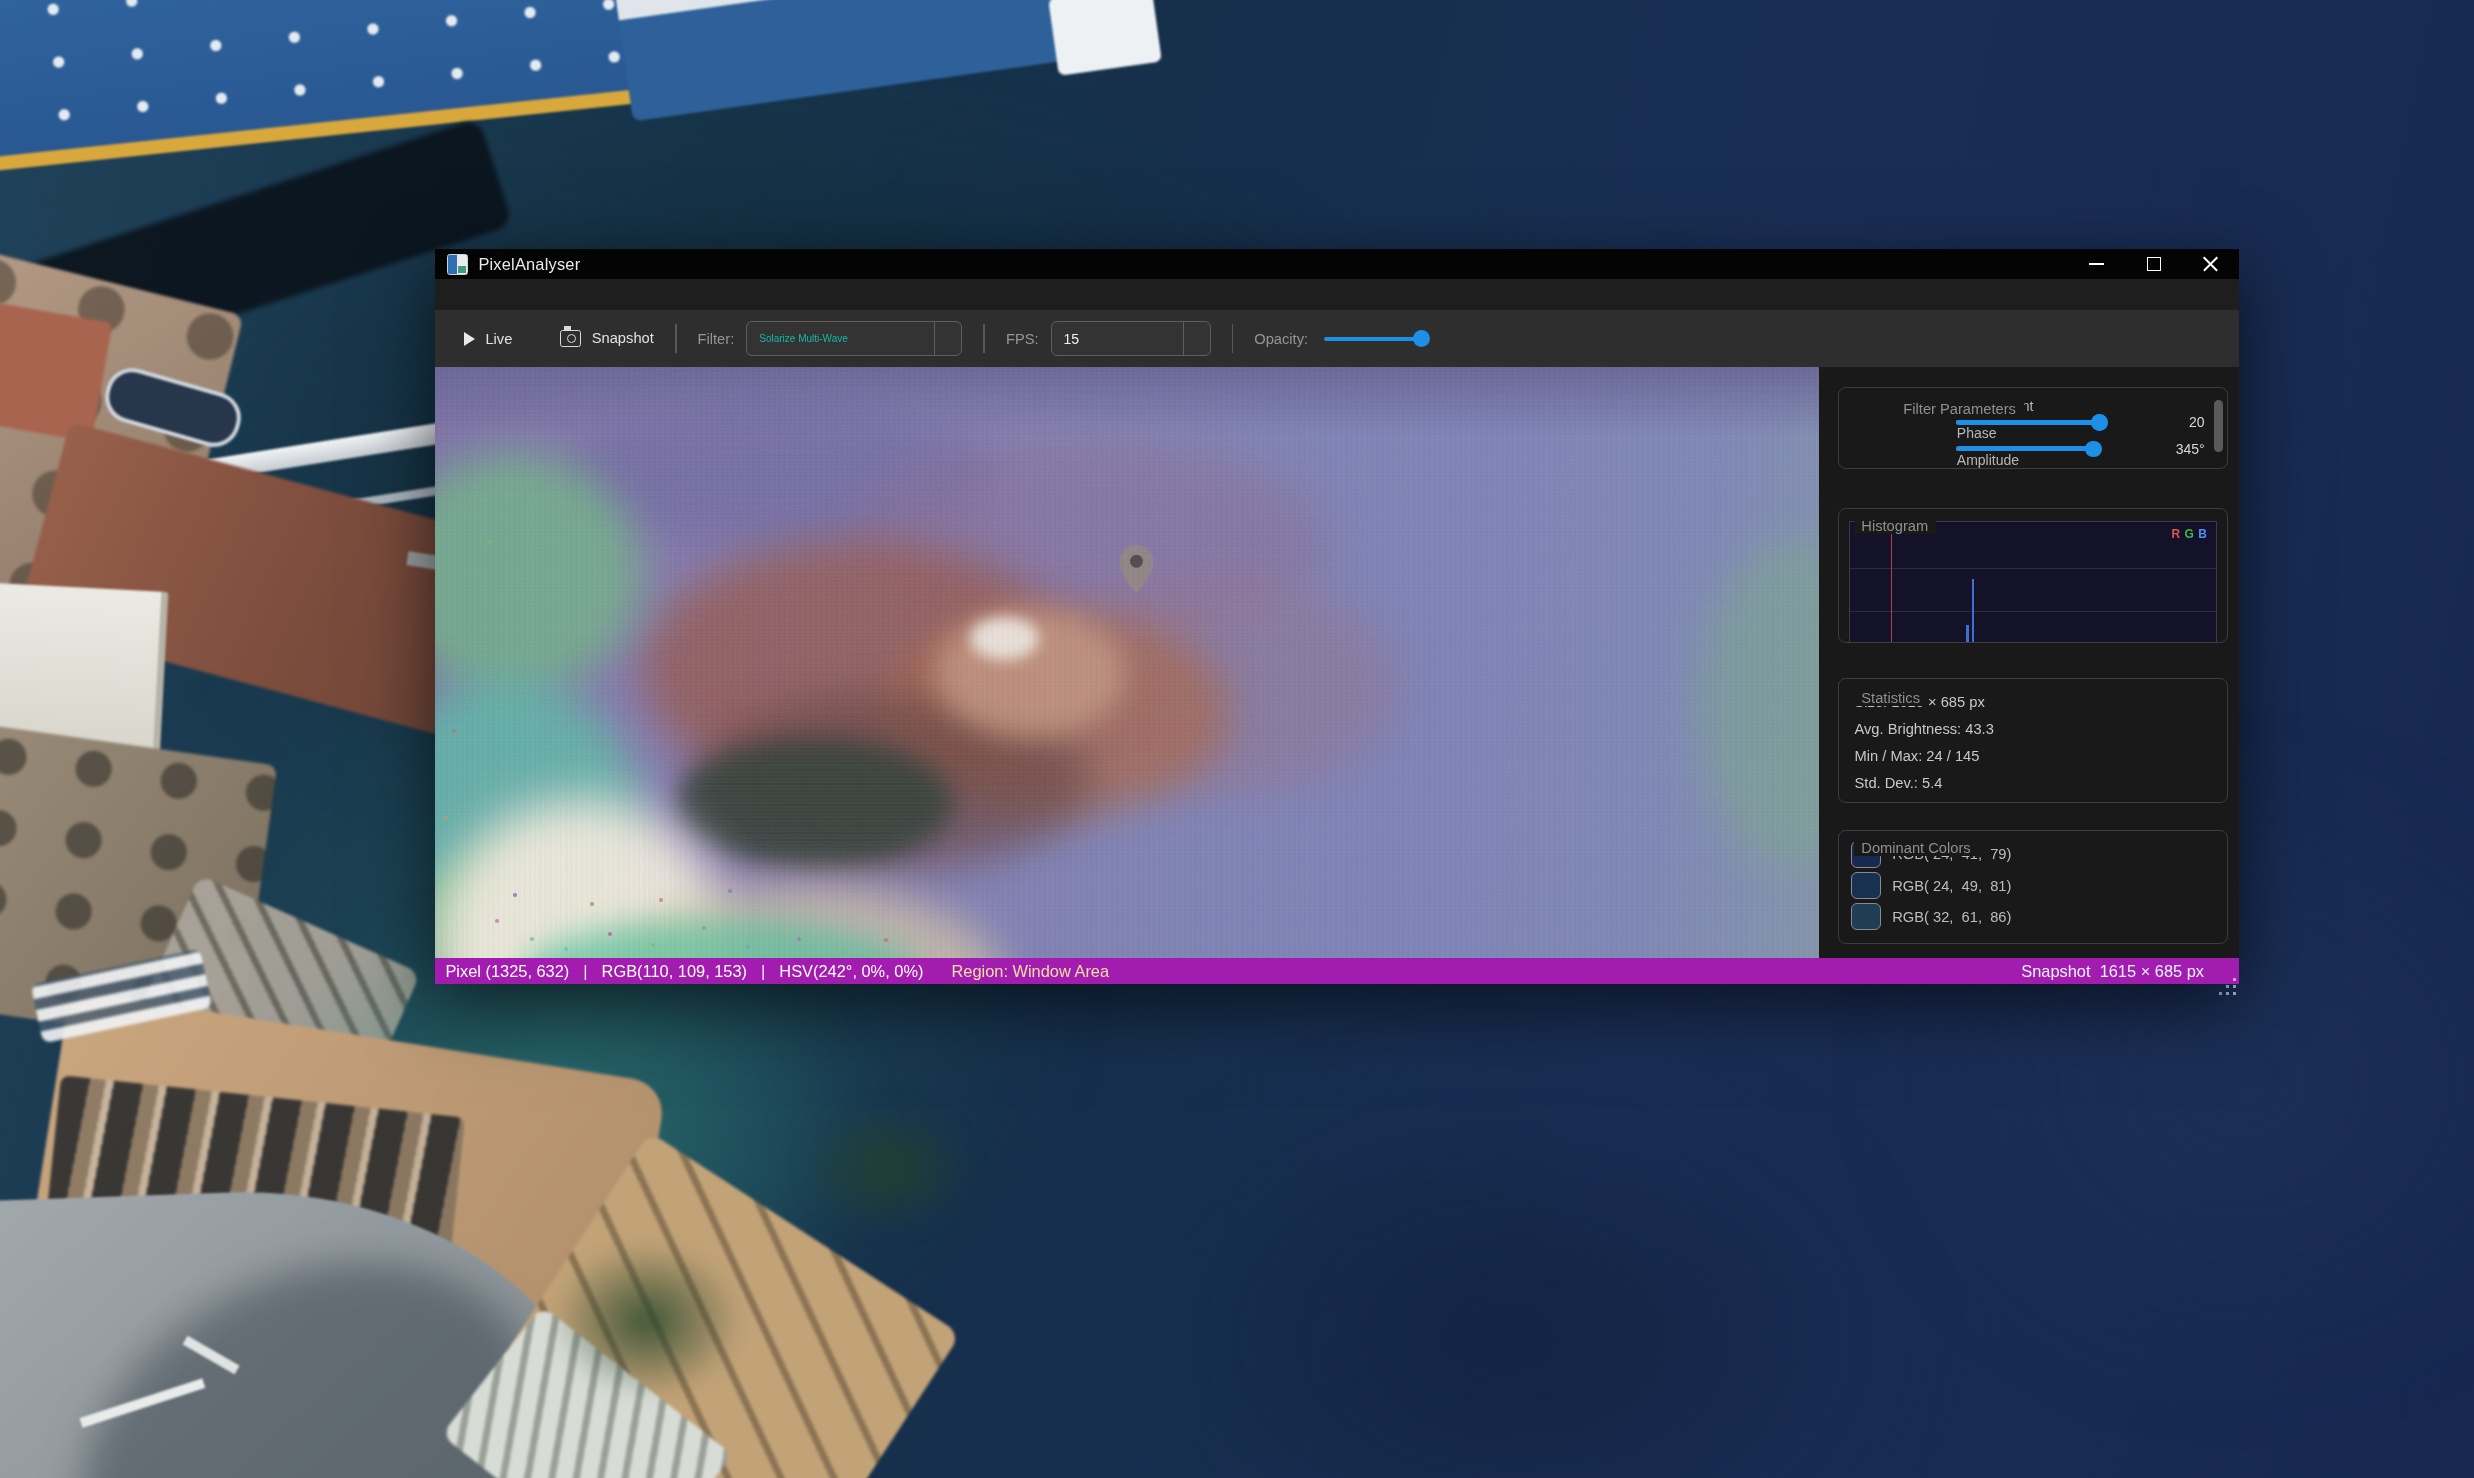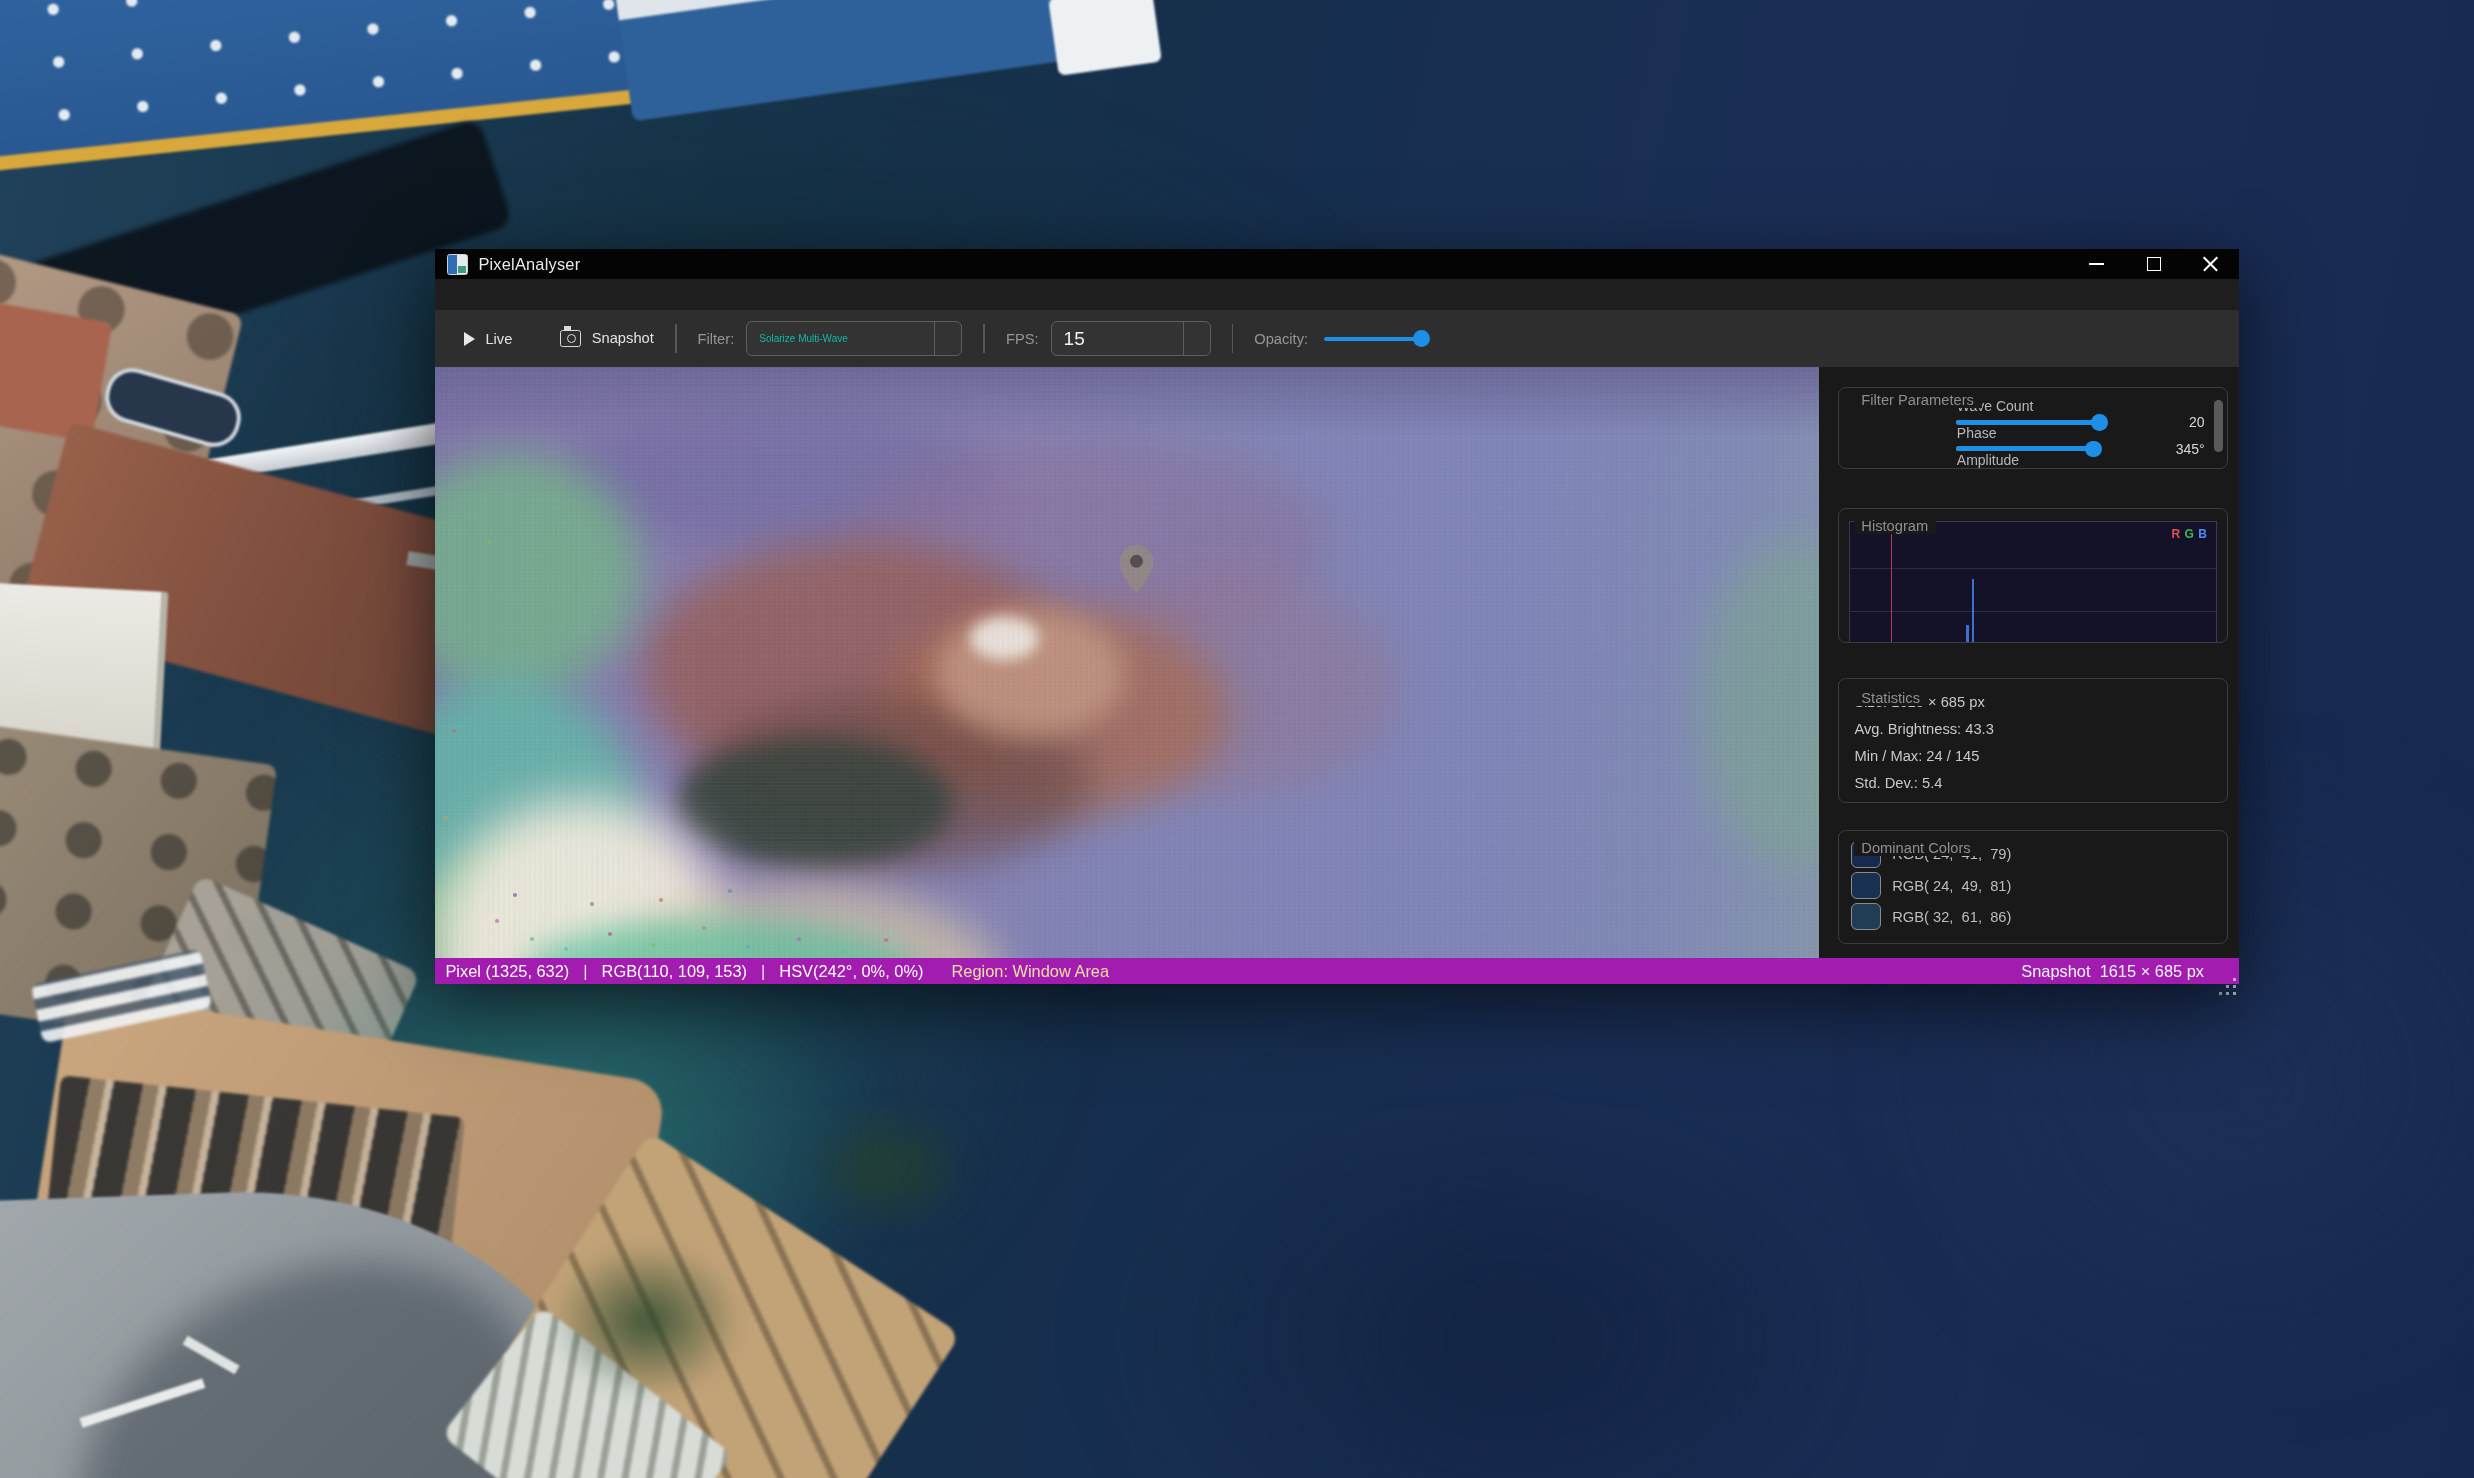--- a/index.html
+++ b/index.html
@@ -101,21 +101,21 @@
   .cam-ic{width:21px;height:16.4px;border:1.7px solid #dadada;border-radius:2.6px;position:relative;margin-right:10.4px;background:#2e2e2e;}
   .cam-ic::before{content:"";position:absolute;left:5.2px;top:2.6px;width:7px;height:7px;border:1.7px solid #dadada;border-radius:50%;}
   .cam-ic::after{content:"";position:absolute;left:2.6px;top:-5.2px;width:7px;height:3.5px;background:#dadada;}
   .tb-sep{width:1.7px;height:29px;background:#585858;margin:0 21px;}
   .tb-label{color:#969696;font-size:14.7px;margin-right:12px;}
   .dropdown{width:216px;height:35px;background:#333333;border:1.7px solid #5e5e5e;border-radius:6px;
     display:flex;align-items:center;color:#14b8a6;font-size:10px;position:relative;}
   .dropdown .dd-text{padding-left:12px;}
   .dd-div{position:absolute;right:26px;top:0;bottom:0;width:0.9px;background:#5e5e5e;}
   .numinput{width:160px;height:35px;background:#333333;border:1.7px solid #5e5e5e;border-radius:6px;
-    display:flex;align-items:center;color:#f0f0f0;font-size:19px;position:relative;}
+    display:flex;align-items:center;color:#f0f0f0;font-size:14px;position:relative;}
   .numinput .ni-text{padding-left:12px;}
   .hslider{width:105px;height:17px;position:relative;margin-left:3.5px;}
   .hslider .trk{position:absolute;left:0;right:0;top:7px;height:4.3px;border-radius:2.6px;background:#1d8fe6;}
   .hslider .knob{position:absolute;right:-1.7px;top:0;width:17px;height:17px;border-radius:50%;background:#1d8fe6;}
   
   .content{position:absolute;left:0;top:118px;right:0;bottom:26px;display:flex;}
   .viewport{position:relative;width:1384px;height:591px;overflow:hidden;
     background:linear-gradient(100deg,#7f74a8 0%,#877cae 18%,#8780b2 34%,#8184b5 52%,#7f85b8 72%,#8089b6 88%,#8695ac 100%);}
   .viewport::before{content:"";position:absolute;left:0;right:0;top:0;height:69px;
     background:linear-gradient(#6b6898,rgba(107,104,152,0));}
@@ -291,21 +291,21 @@
       <div class="speck"></div>
       <svg class="map-pin" viewBox="0 0 24 34">
         <path d="M12 0C5.4 0 0 5.4 0 12c0 9 12 22 12 22s12-13 12-22C24 5.4 18.6 0 12 0z" fill="#958c7e" fill-opacity="0.88"></path>
         <circle cx="12" cy="11.5" r="4.6" fill="#4a473e"></circle>
       </svg>
     </div>
 
     <div class="panel">
 
       <div class="gb-wrap" style="top:20px;height:82px;">
-        <span class="gb-title" style="top:5px;">Filter Parameters</span>
+        <span class="gb-title" style="top:14px;margin-left:42px;">Filter Parameters</span>
       </div>
       <div class="groupbox gb-fp">
         <div class="fprow" style="top:10.4px;">
           <span class="lbl">Wave Count</span>
           <div class="slider">
             <div class="base"></div>
             <div class="fill" style="width: 100%;"></div>
             <div class="knob" style="left: 100%;"></div>
           </div>
           <span class="val">20</span>

